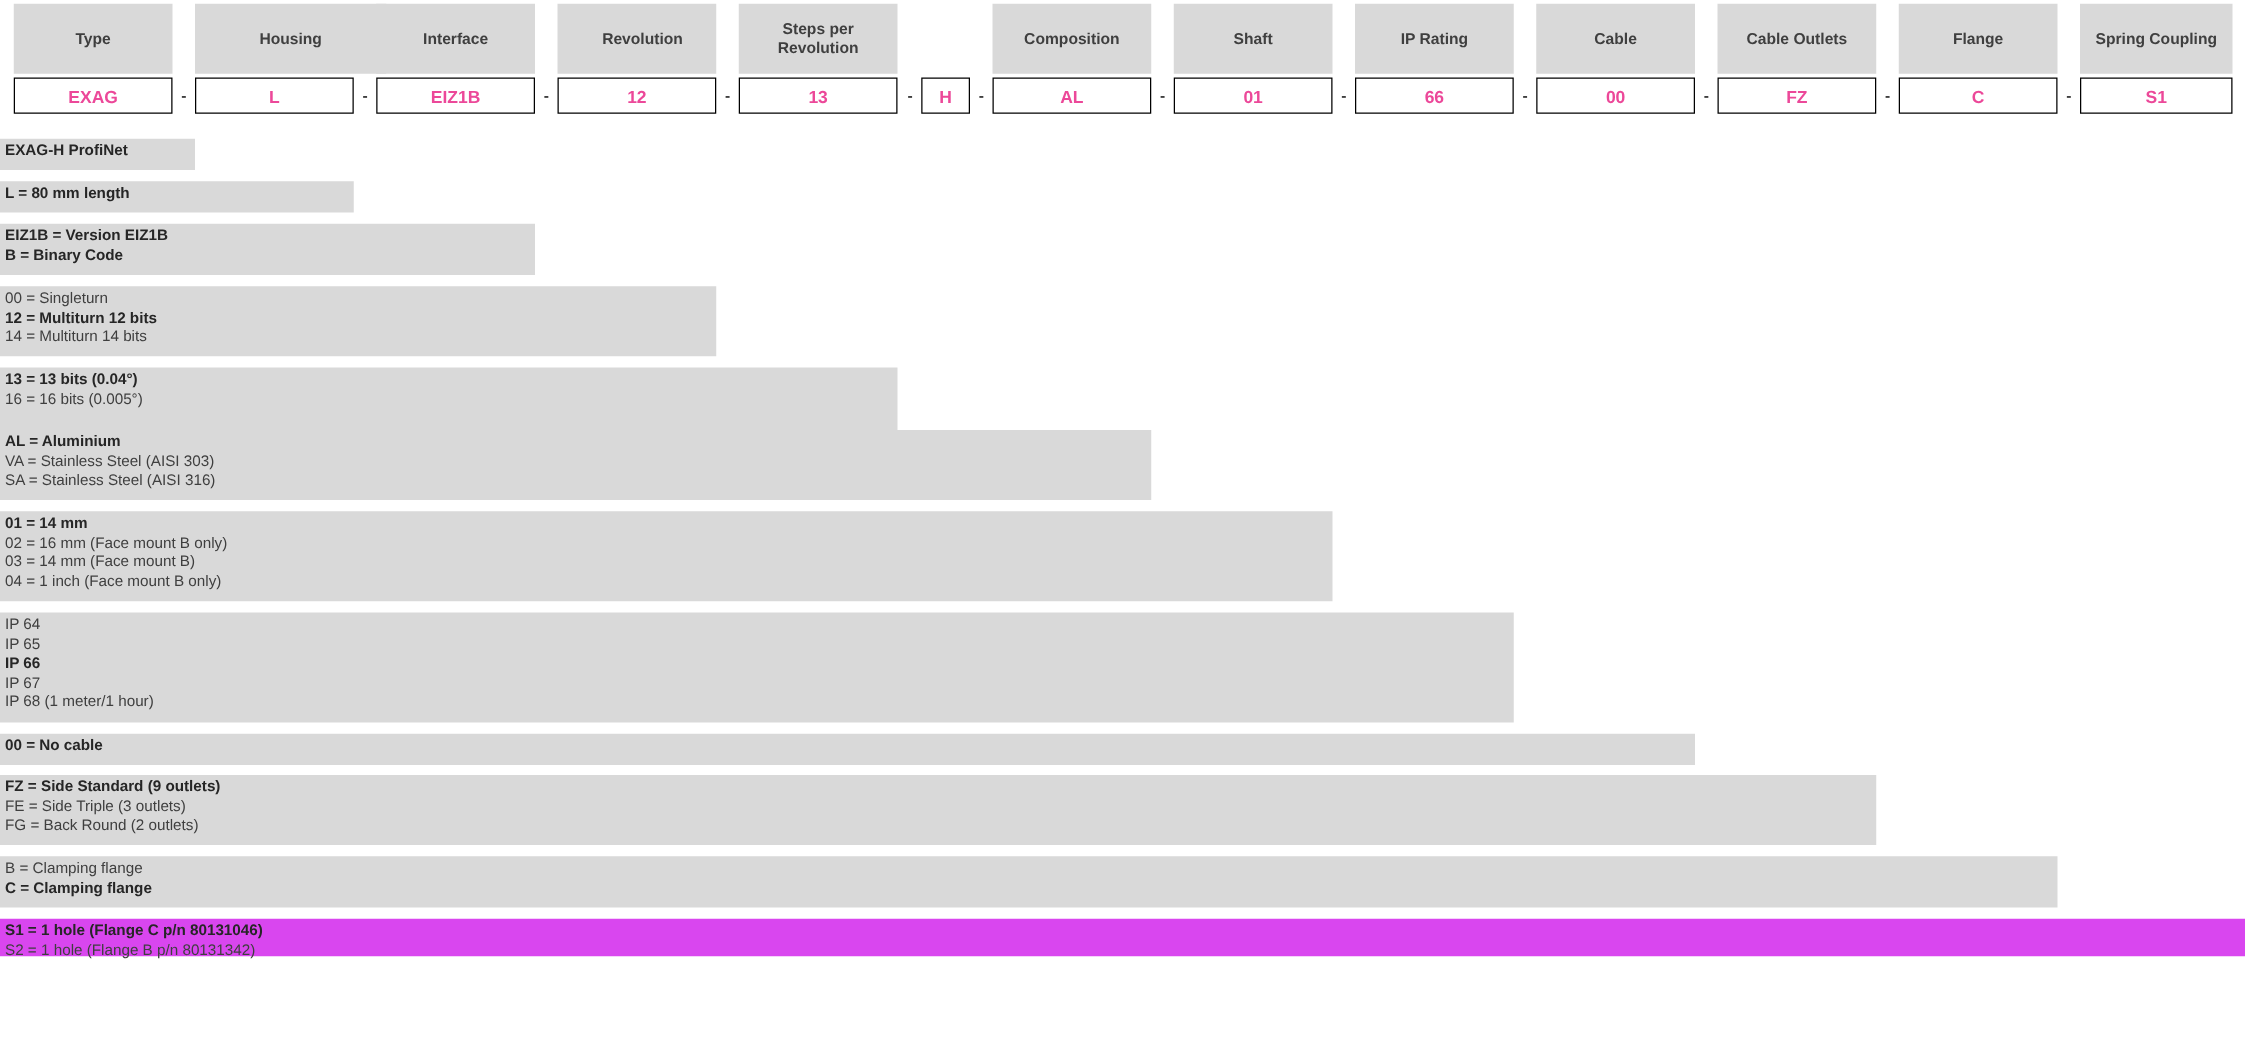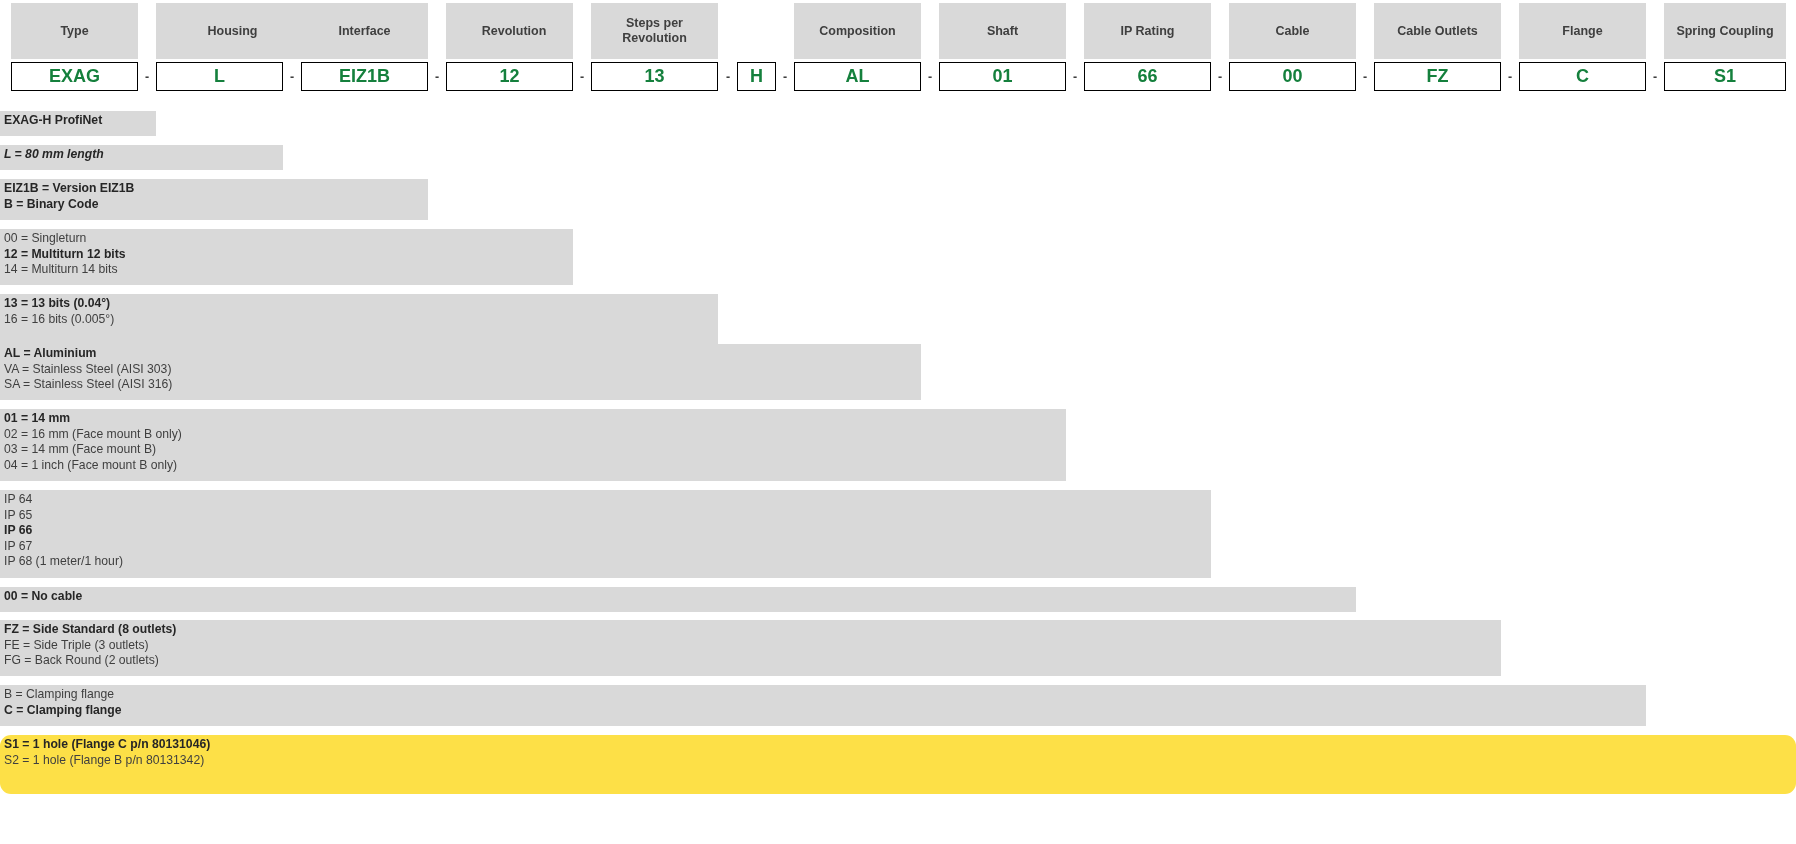--- a/index.html
+++ b/index.html
@@ -47,23 +47,23 @@
   .col-value {
     position: absolute;
     left: 0;
     top: 62px;
     height: 29px;
     border: 1.4px solid #000000;
     background: #ffffff;
     display: flex;
     align-items: center;
     justify-content: center;
-    font-size: 18px;
-    font-weight: 700;
-    color: #15803d;
+    font-size: 14px;
+    font-weight: 700;
+    color: #ec4899;
     box-sizing: border-box;
   }
   .dash {
     position: absolute;
     top: 62px;
     height: 29px;
     width: 18px;
     display: flex;
     align-items: center;
     justify-content: center;
@@ -158,21 +158,21 @@
       <div class="col" style="left: 1664px; width: 122px;">
         <div class="col-header" style="width: 122px;">Spring Coupling</div>
         <div class="col-value" style="width: 122px;">S1</div>
       </div>
       <div class="dash" style="left: 1646px;">-</div>
     </div>
   <div id="bands-layer">
       <div class="band" style="top: 111px; height: 25px; width: 156px; background: rgb(217, 217, 217);">
         <div class="band-line bold">EXAG-H ProfiNet</div>
       </div>
-      <div class="band" style="top: 145px; height: 25px; width: 283px; background: rgb(217, 217, 217); font-style: italic;">
+      <div class="band" style="top: 145px; height: 25px; width: 283px; background: rgb(217, 217, 217);">
         <div class="band-line bold">L = 80 mm length</div>
       </div>
       <div class="band" style="top: 179px; height: 41px; width: 428px; background: rgb(217, 217, 217);">
         <div class="band-line bold">EIZ1B = Version EIZ1B</div>
         <div class="band-line bold">B = Binary Code</div>
       </div>
       <div class="band" style="top: 229px; height: 56px; width: 573px; background: rgb(217, 217, 217);">
         <div class="band-line">00 = Singleturn</div>
         <div class="band-line bold">12 = Multiturn 12 bits</div>
         <div class="band-line">14 = Multiturn 14 bits</div>
@@ -196,26 +196,26 @@
         <div class="band-line">IP 64</div>
         <div class="band-line">IP 65</div>
         <div class="band-line bold">IP 66</div>
         <div class="band-line">IP 67</div>
         <div class="band-line">IP 68 (1 meter/1 hour)</div>
       </div>
       <div class="band" style="top: 587px; height: 25px; width: 1356px; background: rgb(217, 217, 217);">
         <div class="band-line bold">00 = No cable</div>
       </div>
       <div class="band" style="top: 620px; height: 56px; width: 1501px; background: rgb(217, 217, 217);">
-        <div class="band-line bold">FZ = Side Standard (8 outlets)</div>
+        <div class="band-line bold">FZ = Side Standard (9 outlets)</div>
         <div class="band-line">FE = Side Triple (3 outlets)</div>
         <div class="band-line">FG = Back Round (2 outlets)</div>
       </div>
       <div class="band" style="top: 685px; height: 41px; width: 1646px; background: rgb(217, 217, 217);">
         <div class="band-line">B = Clamping flange</div>
         <div class="band-line bold">C = Clamping flange</div>
       </div>
-      <div class="band" style="top: 735px; height: 59px; width: 1796px; background: #fde047; border-radius: 11px;">
+      <div class="band" style="top: 735px; height: 30px; width: 1796px; background: #d946ef;">
         <div class="band-line bold">S1 = 1 hole (Flange C p/n 80131046)</div>
         <div class="band-line">S2 = 1 hole (Flange B p/n 80131342)</div>
       </div>
     </div>
 </div>
 
 </body></html>

